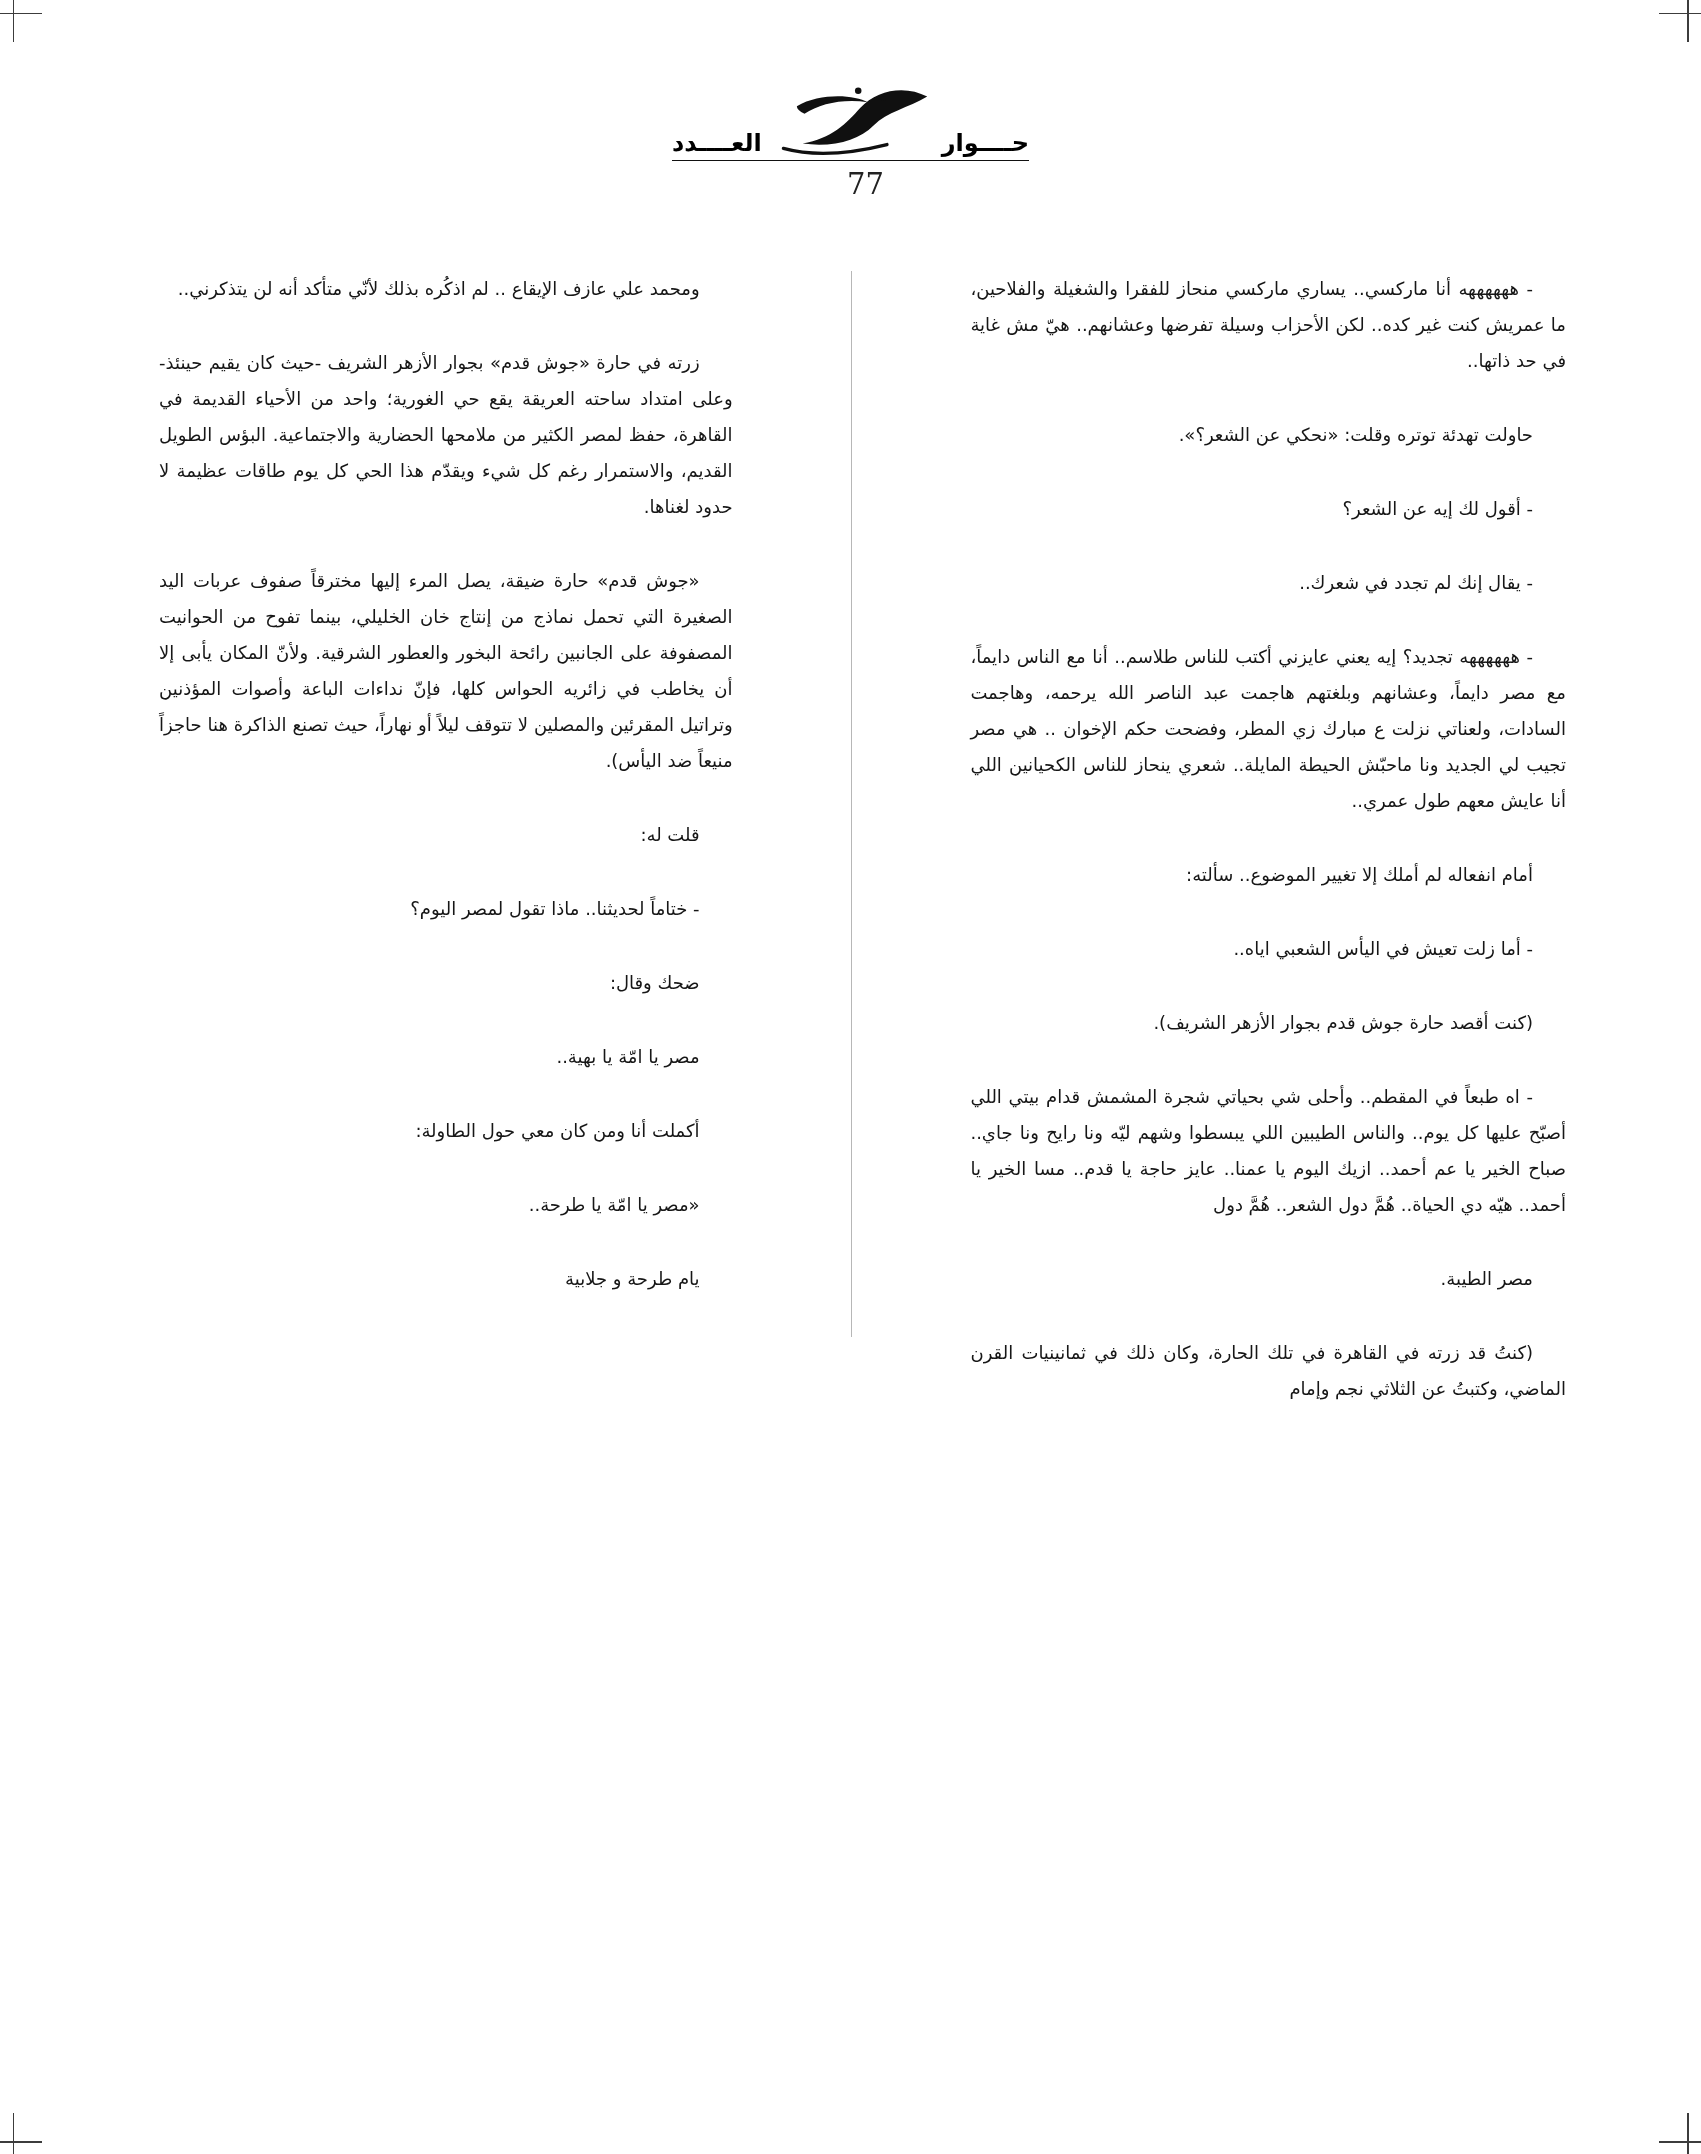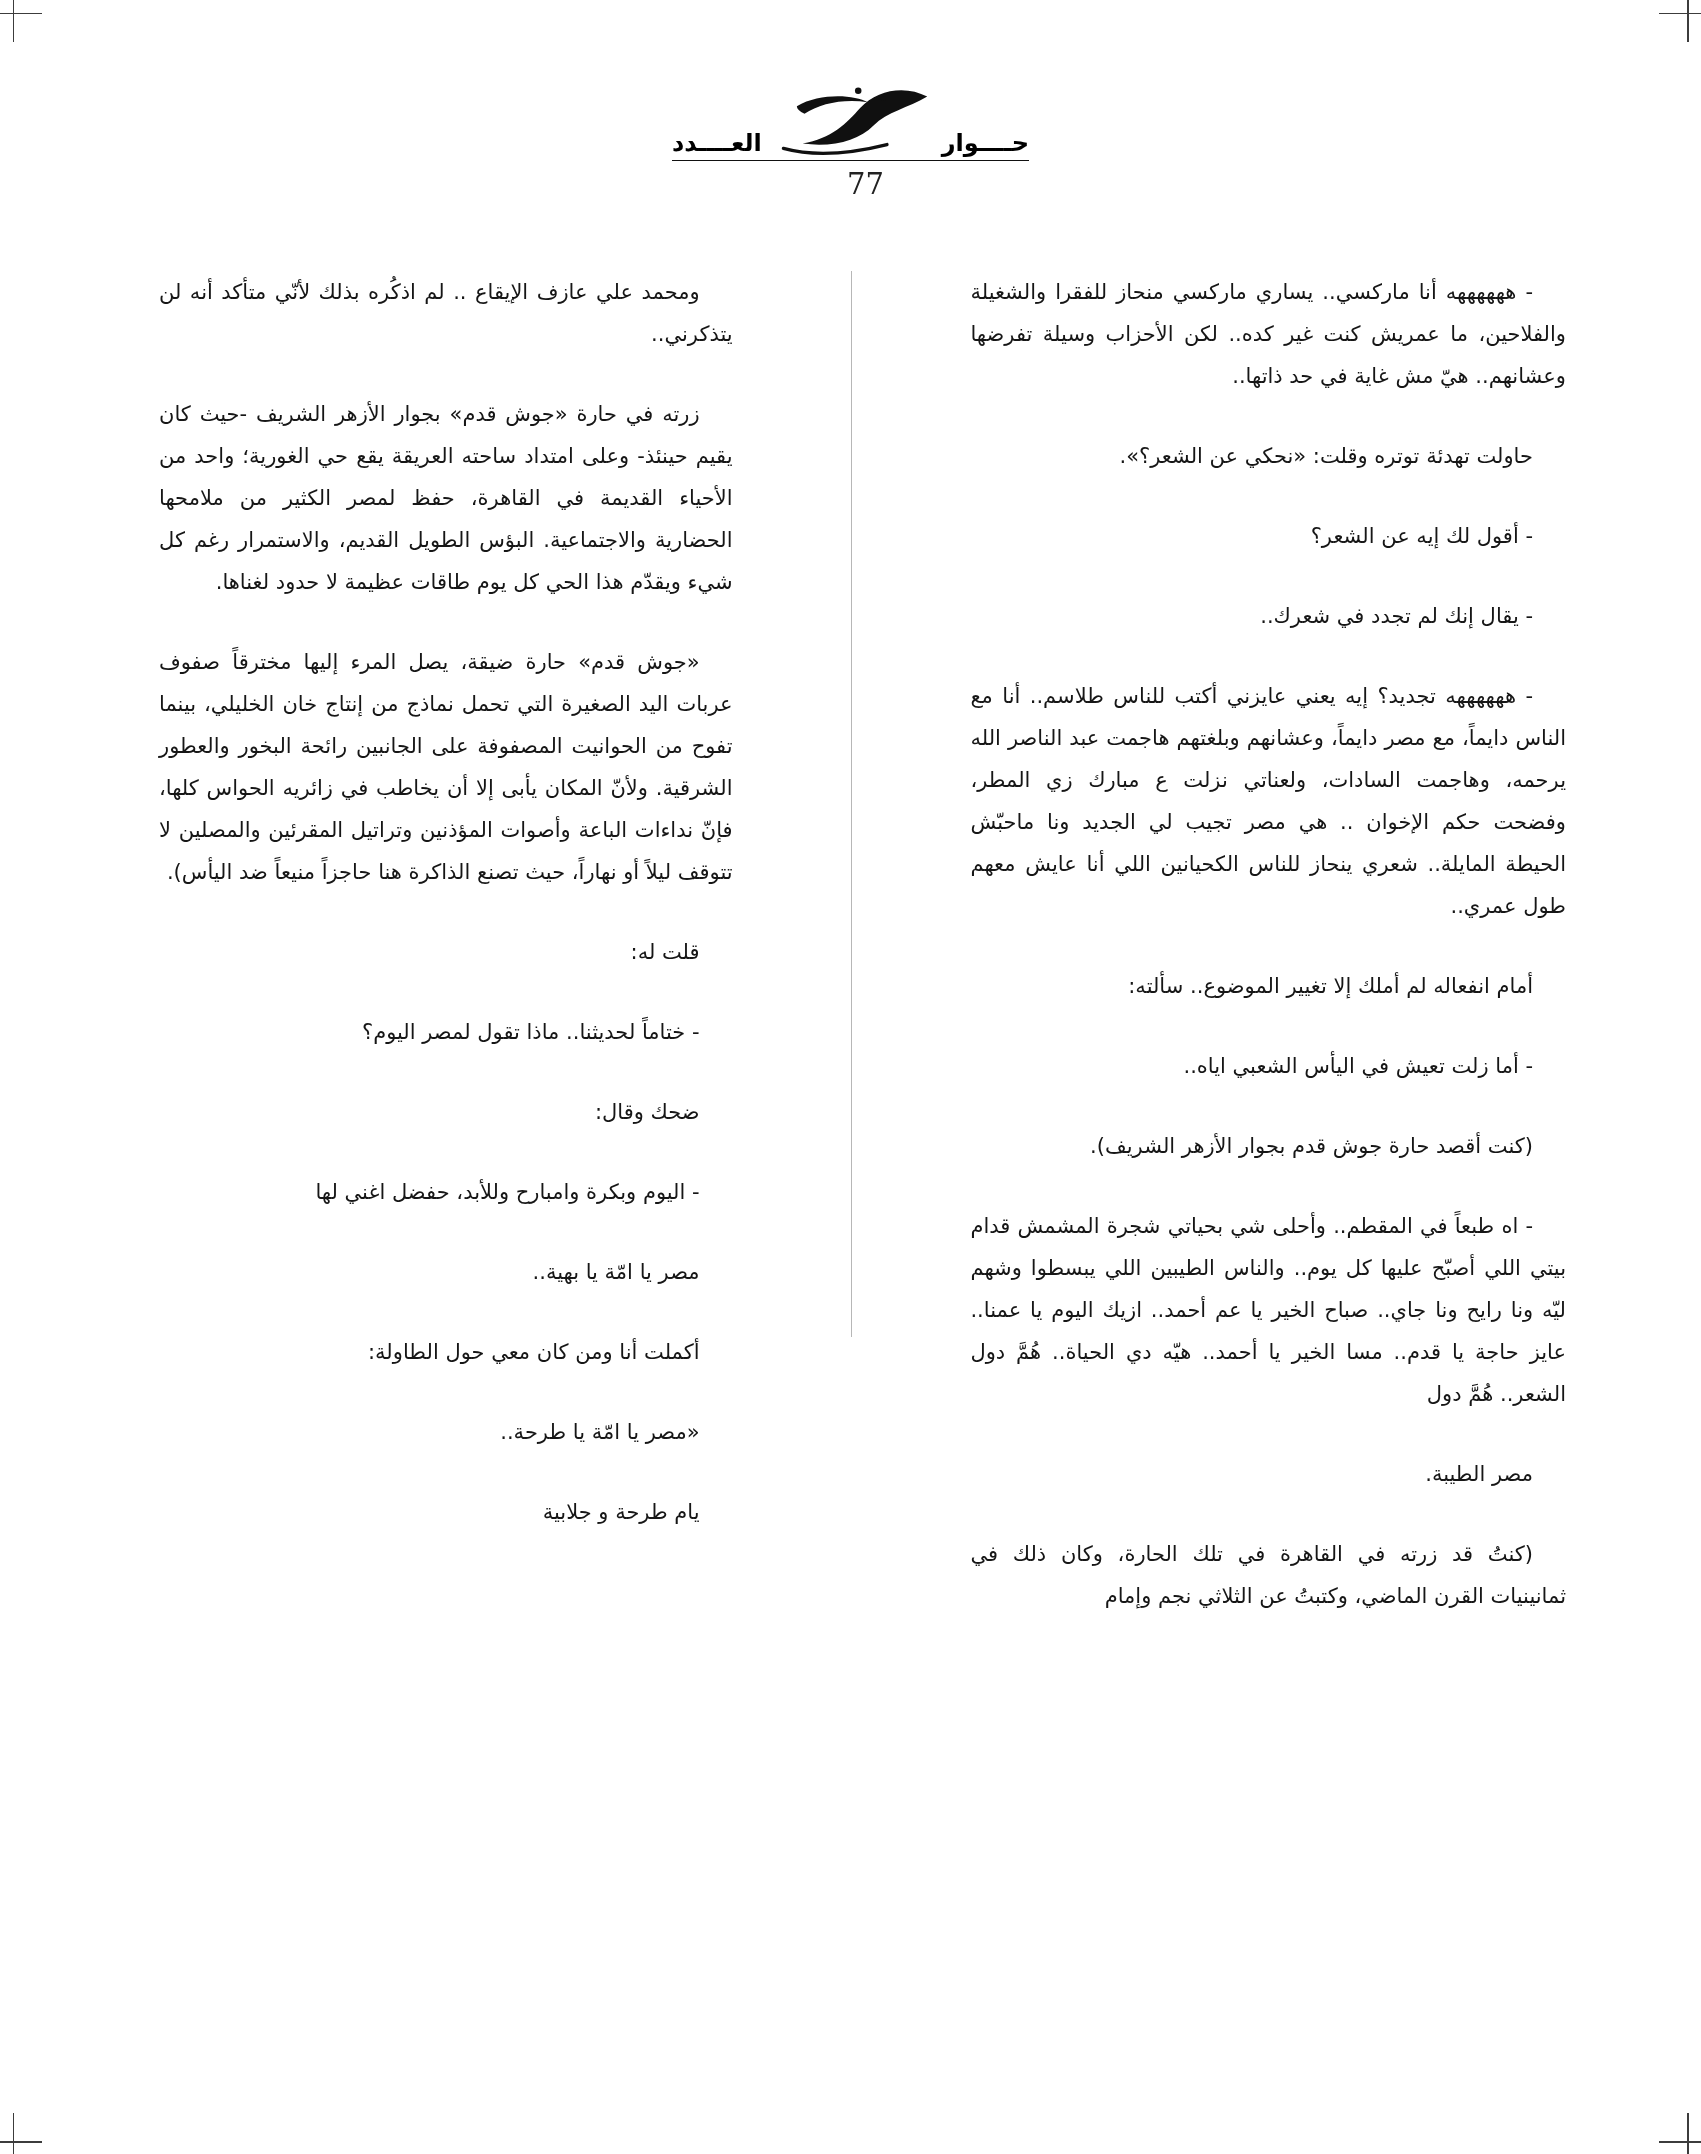--- a/index.html
+++ b/index.html
@@ -60,21 +60,21 @@
 
   
   .columns {
     position: absolute;
     top: 271px;
     left: 159px;
     width: 1407px;
     display: flex;
     flex-direction: row;
   }
-  .col { font-size: 21px; line-height: 2.0; }
+  .col { font-size: 18px; line-height: 2.0; }
   .col-right { width: 596px; }
   .col-left  { width: 574px; }
   .gutter {
     width: 238px;
     display: flex;
     justify-content: center;
     align-items: flex-start;
   }
   .divider {
     width: 1px;
@@ -139,21 +139,20 @@
       <div class="divider"></div>
     </div>
 
     <section class="col col-left">
       <p>ومحمد علي عازف الإيقاع .. لم اذكُره بذلك لأنّي متأكد أنه لن يتذكرني..</p>
       <p>زرته في حارة «جوش قدم» بجوار الأزهر الشريف -حيث كان يقيم حينئذ- وعلى امتداد ساحته العريقة يقع حي الغورية؛ واحد من الأحياء القديمة في القاهرة، حفظ لمصر الكثير من ملامحها الحضارية والاجتماعية. البؤس الطويل القديم، والاستمرار رغم كل شيء ويقدّم هذا الحي كل يوم طاقات عظيمة لا حدود لغناها.</p>
       <p>«جوش قدم» حارة ضيقة، يصل المرء إليها مخترقاً صفوف عربات اليد الصغيرة التي تحمل نماذج من إنتاج خان الخليلي، بينما تفوح من الحوانيت المصفوفة على الجانبين رائحة البخور والعطور الشرقية. ولأنّ المكان يأبى إلا أن يخاطب في زائريه الحواس كلها، فإنّ نداءات الباعة وأصوات المؤذنين وتراتيل المقرئين والمصلين لا تتوقف ليلاً أو نهاراً، حيث تصنع الذاكرة هنا حاجزاً منيعاً ضد اليأس).</p>
       <p>قلت له:</p>
       <p>- ختاماً لحديثنا.. ماذا تقول لمصر اليوم؟</p>
       <p>ضحك وقال:</p>
-      <p>- اليوم وبكرة وامبارح وللأبد، حفضل اغني لها</p>
       <p>مصر يا امّة يا بهية..</p>
       <p>أكملت أنا ومن كان معي حول الطاولة:</p>
       <p>«مصر يا امّة يا طرحة..</p>
       <p>يام طرحة و جلابية</p>
     </section>
 
   </div>
 
 </div>
 

